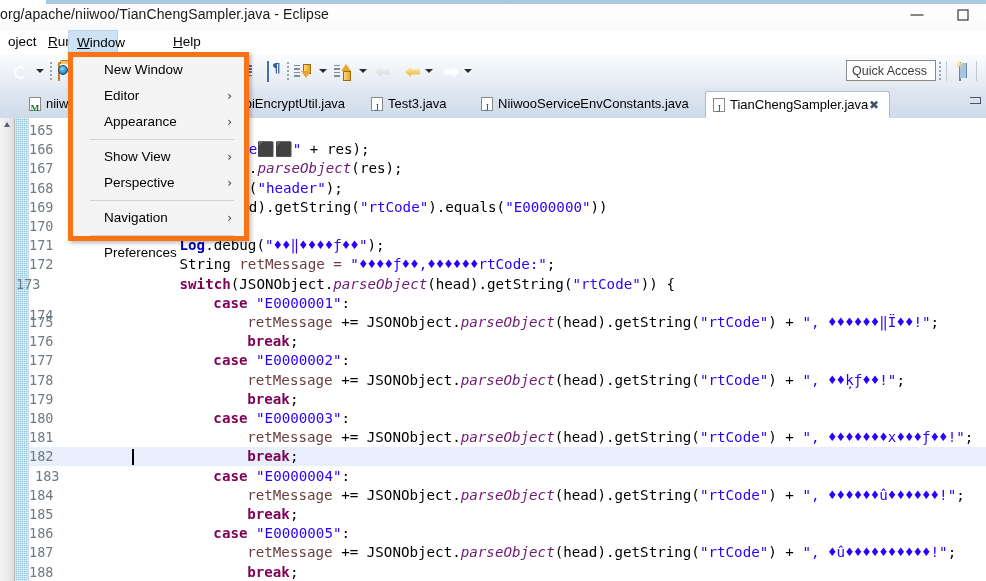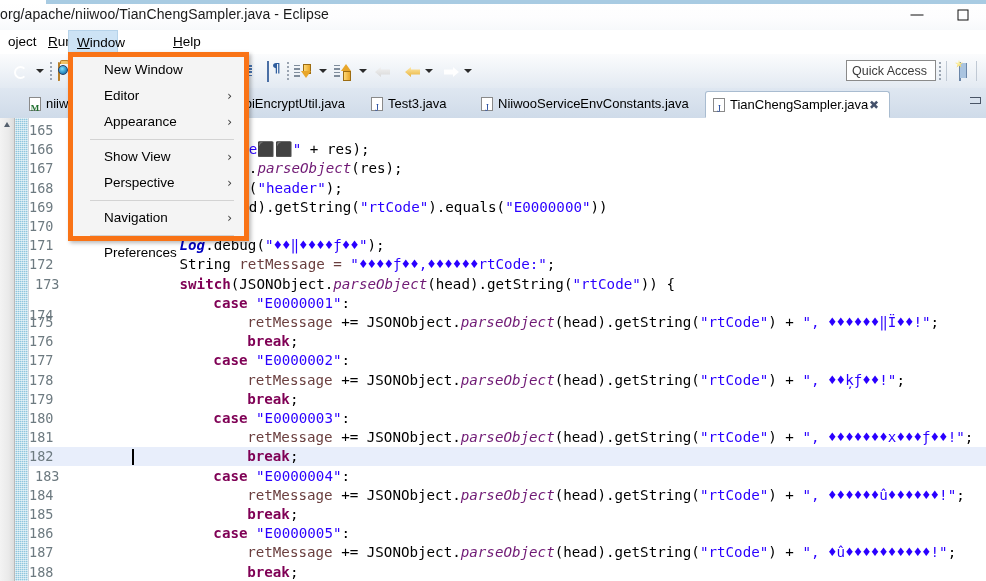--- a/index.html
+++ b/index.html
@@ -281,21 +281,21 @@
   }
   .caret{
     position:absolute;width:1.6px;height:16px;background:#000;
   }
   .kw{color:#7f0055;font-weight:bold;}
   .str{color:#2a00ff;}
   .fnI{color:#701a75;font-style:italic;}
   .typ{color:#000000;}
   .mth{color:#000000;}
   .stat{color:#6a3e3e;}
-  .logk{color:#0000c0;font-style:italic;font-weight:bold;}
+  .logk{color:#0000c0;font-weight:bold;}
 
   
   .dropdown{
     position:absolute;left:68px;top:52px;width:171px;height:179px;
     background:#f4f4f4;
     border:5px solid #f97316;
     box-shadow:2px 2px 4px rgba(0,0,0,.28);
     z-index:50;
   }
   .dd-item{
@@ -404,21 +404,21 @@
         <div class="cl" style="top: 42.4px; left: 78px;"><span class="mth">msgJSON = JSONObject.</span><span class="fnI">parseObject</span><span class="mth">(res);</span></div>
         <div class="ln" style="top: 61.6px; left: 29px;">168</div>
         <div class="cl" style="top: 61.6px; left: 78px;"><span class="mth"> = msgJSON.getString(</span><span class="str">"header"</span><span class="mth">);</span></div>
         <div class="ln" style="top: 80.8px; left: 29px;">169</div>
         <div class="cl" style="top: 80.8px; left: 78px;"><span class="mth">ject.</span><span class="fnI">parseObject</span><span class="mth">(head).getString(</span><span class="str">"rtCode"</span><span class="mth">).equals(</span><span class="str">"E0000000"</span><span class="mth">))</span></div>
         <div class="ln" style="top: 100px; left: 29px;">170</div>
         <div class="ln" style="top: 119.2px; left: 29px;">171</div>
         <div class="cl" style="top: 119.2px; left: 179.52px;"><span class="logk">Log</span><span class="mth">.debug(</span><span class="str">"♦♦‖♦♦♦♦ƒ♦♦"</span><span class="mth">);</span></div>
         <div class="ln" style="top: 138.4px; left: 29px;">172</div>
         <div class="cl" style="top: 138.4px; left: 179.52px;"><span class="typ">String</span><span class="stat"> retMessage = </span><span class="str">"♦♦♦♦ƒ♦♦,♦♦♦♦♦♦rtCode:"</span><span class="mth">;</span></div>
-        <div class="ln" style="top: 157.6px; left: 35px;">173</div>
+        <div class="ln" style="top: 157.6px; left: 16px;">173</div>
         <div class="cl" style="top: 157.6px; left: 179.52px;"><span class="kw">switch</span><span class="mth">(JSONObject.</span><span class="fnI">parseObject</span><span class="mth">(head).getString(</span><span class="str">"rtCode"</span><span class="mth">)) {</span></div>
         <div class="ln" style="top: 176.8px; left: 29px; margin-top: 12px;">174</div>
         <div class="cl" style="top: 176.8px; left: 213.36px;"><span class="kw">case</span><span class="mth"> </span><span class="str">"E0000001"</span><span class="mth">:</span></div>
         <div class="ln" style="top: 196px; left: 29px;">175</div>
         <div class="cl" style="top: 196px; left: 247.2px;"><span class="stat">retMessage</span><span class="mth"> += JSONObject.</span><span class="fnI">parseObject</span><span class="mth">(head).getString(</span><span class="str">"rtCode"</span><span class="mth">) + </span><span class="str">", ♦♦♦♦♦♦‖Ï♦♦!"</span><span class="mth">;</span></div>
         <div class="ln" style="top: 215.2px; left: 29px;">176</div>
         <div class="cl" style="top: 215.2px; left: 247.2px;"><span class="kw">break</span><span class="mth">;</span></div>
         <div class="ln" style="top: 234.4px; left: 29px;">177</div>
         <div class="cl" style="top: 234.4px; left: 213.36px;"><span class="kw">case</span><span class="mth"> </span><span class="str">"E0000002"</span><span class="mth">:</span></div>
         <div class="ln" style="top: 253.6px; left: 29px;">178</div>

